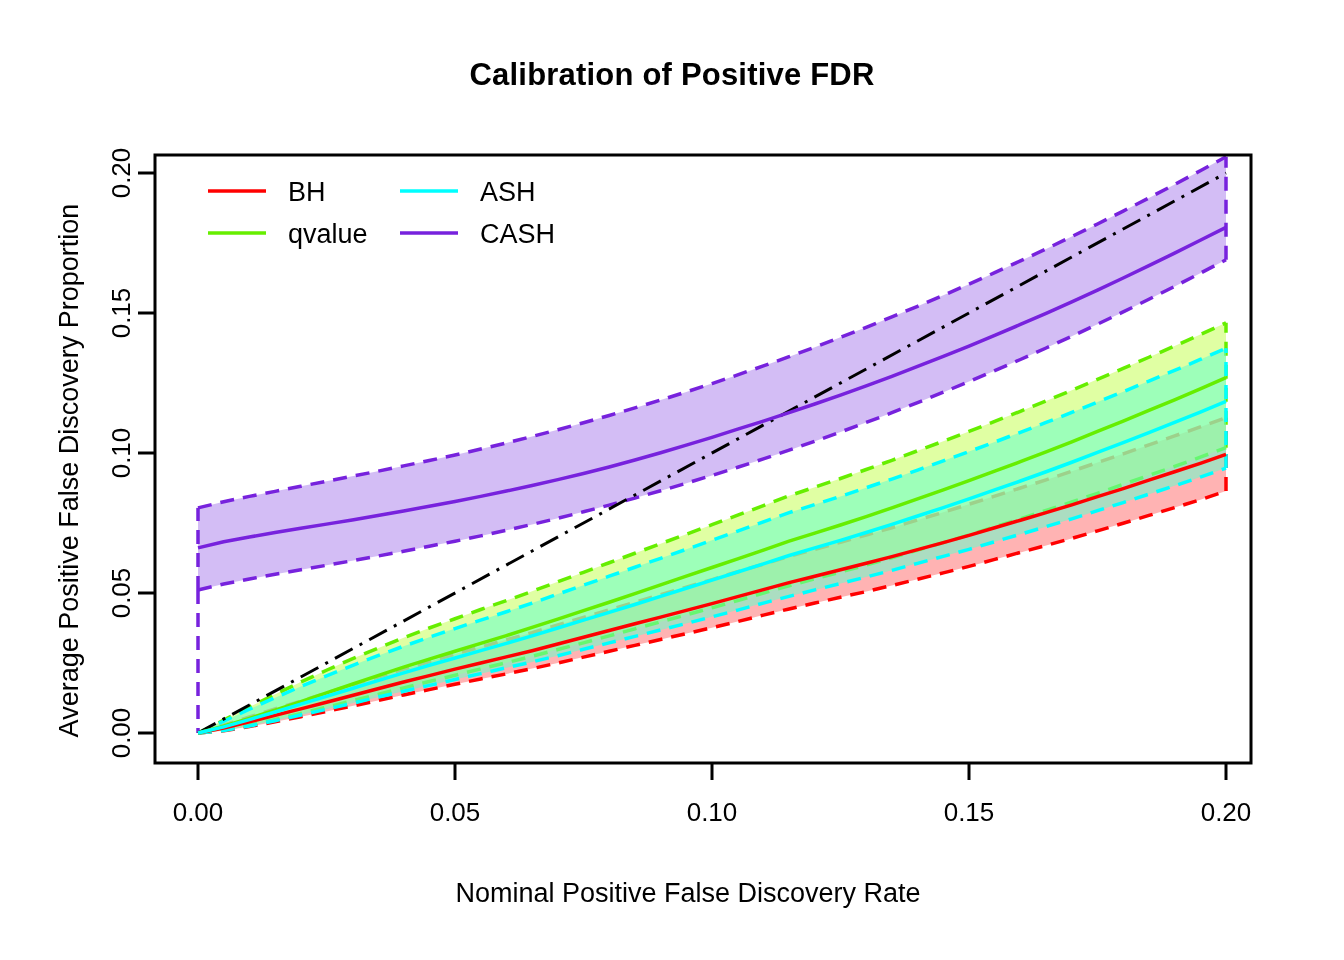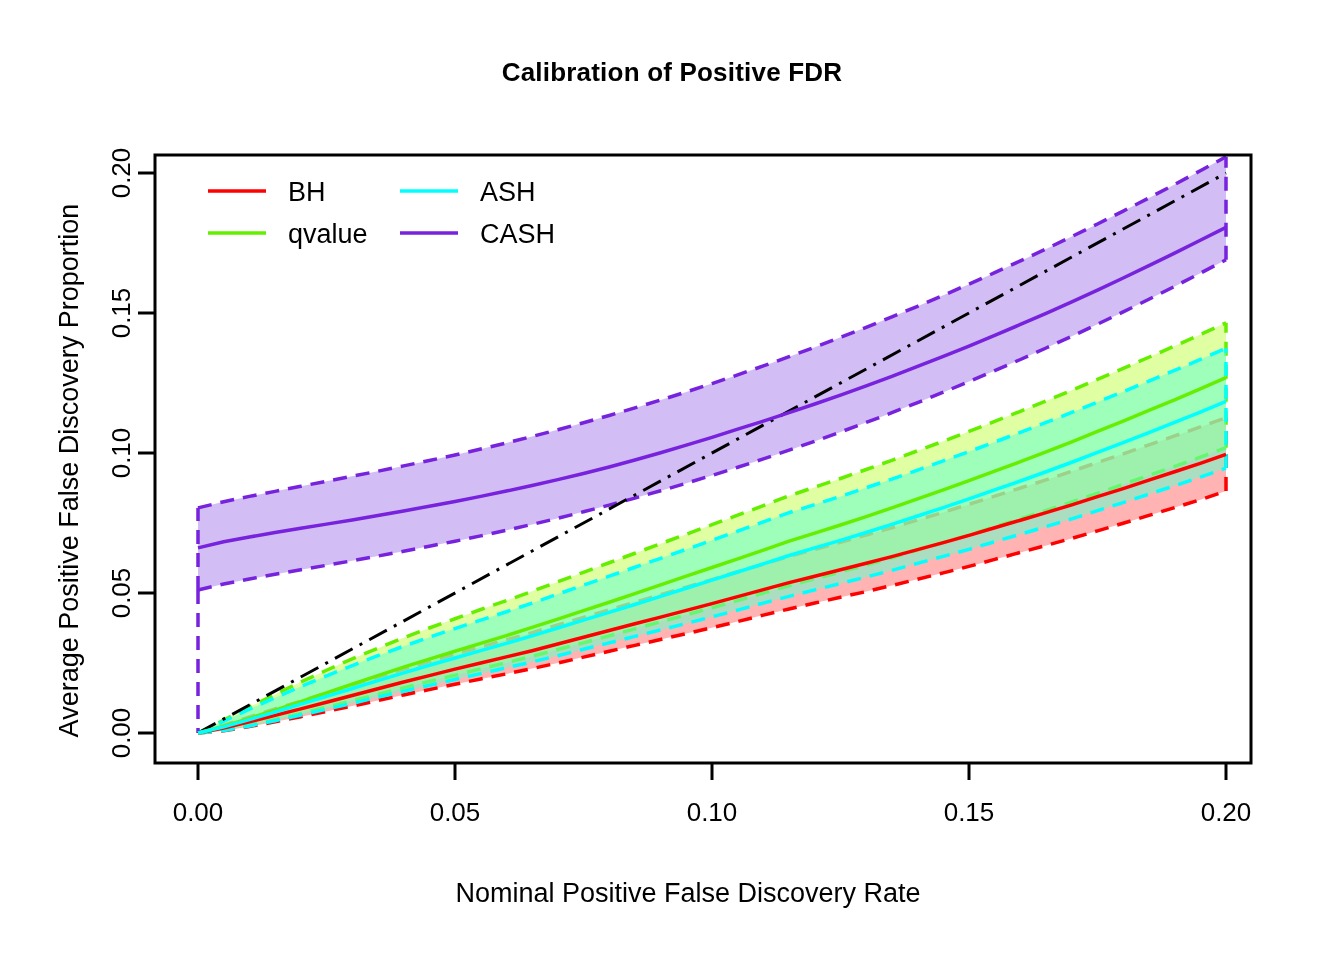--- a/index.html
+++ b/index.html
@@ -6,21 +6,21 @@
   body{
     width:1344px;height:960px;
     background:#ffffff;
     font-family:"Liberation Sans", sans-serif;
     overflow:hidden;
   }
   #stage{position:relative;width:1344px;height:960px;}
   #plot-title{
     position:absolute;left:0;top:57px;width:1344px;
     text-align:center;
-    font-size:26px;font-weight:bold;color:#000;
+    font-size:31px;font-weight:bold;color:#000;
     letter-spacing:0.2px;
   }
   #x-axis-label{
     position:absolute;left:16px;top:878px;width:1344px;
     text-align:center;font-size:27px;color:#000;
   }
   #y-axis-label{
     position:absolute;left:-281px;top:455px;width:700px;
     text-align:center;font-size:27px;color:#000;
     transform:rotate(-90deg);

